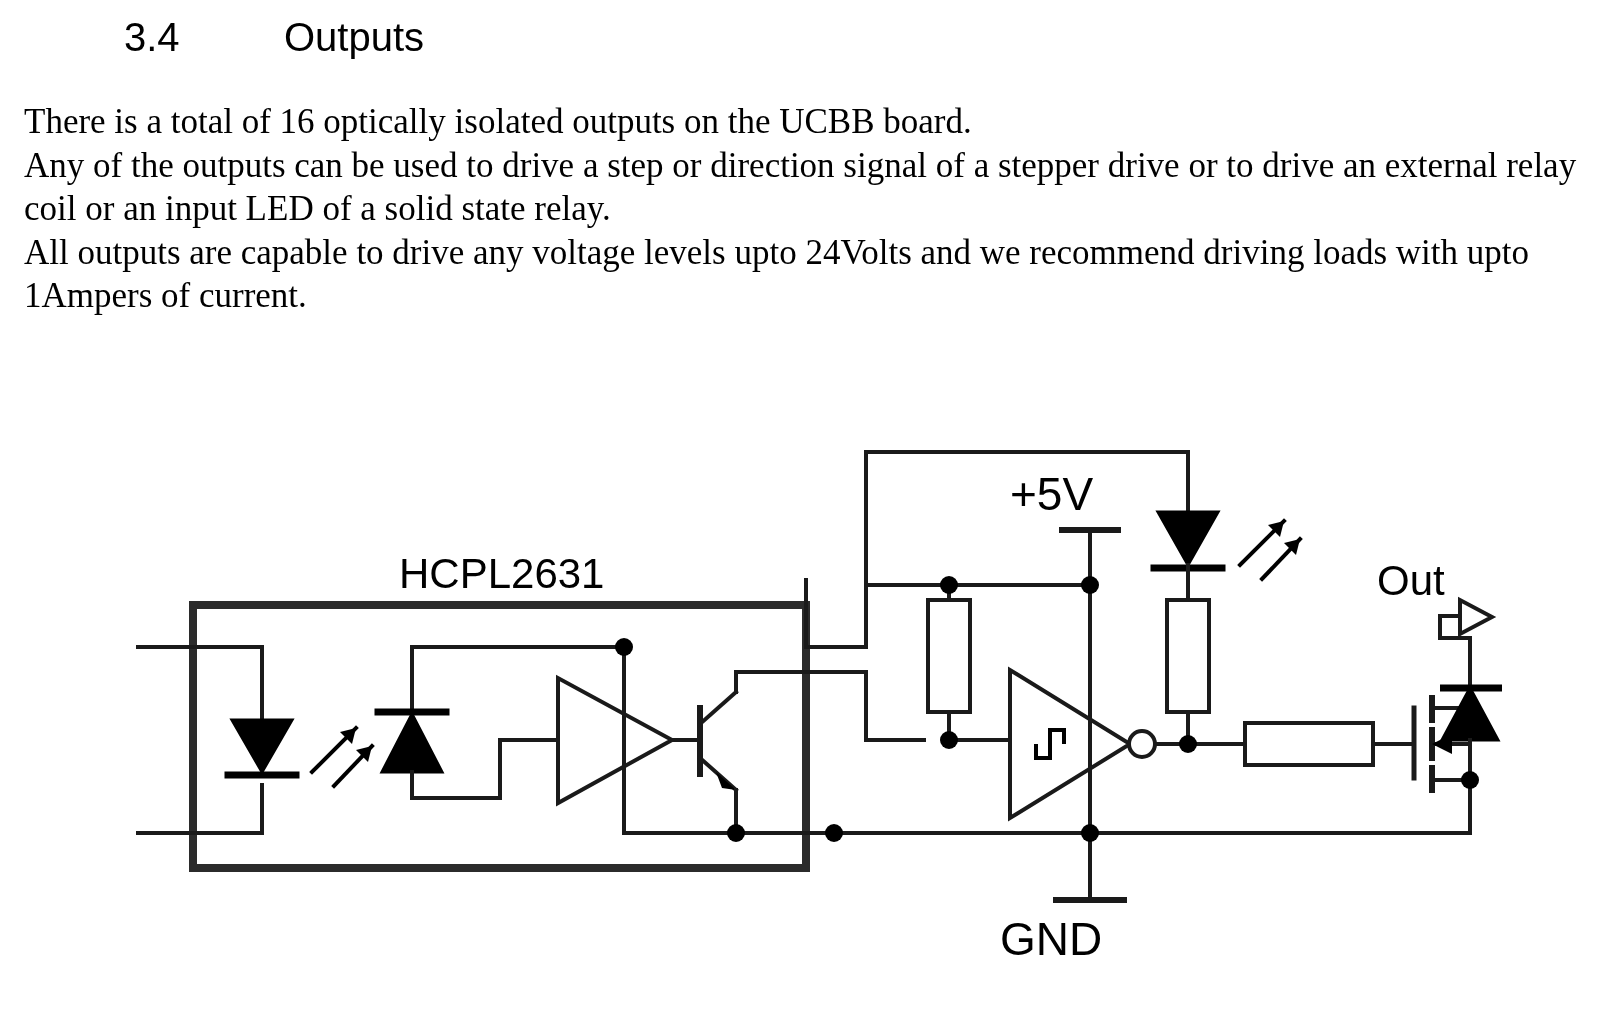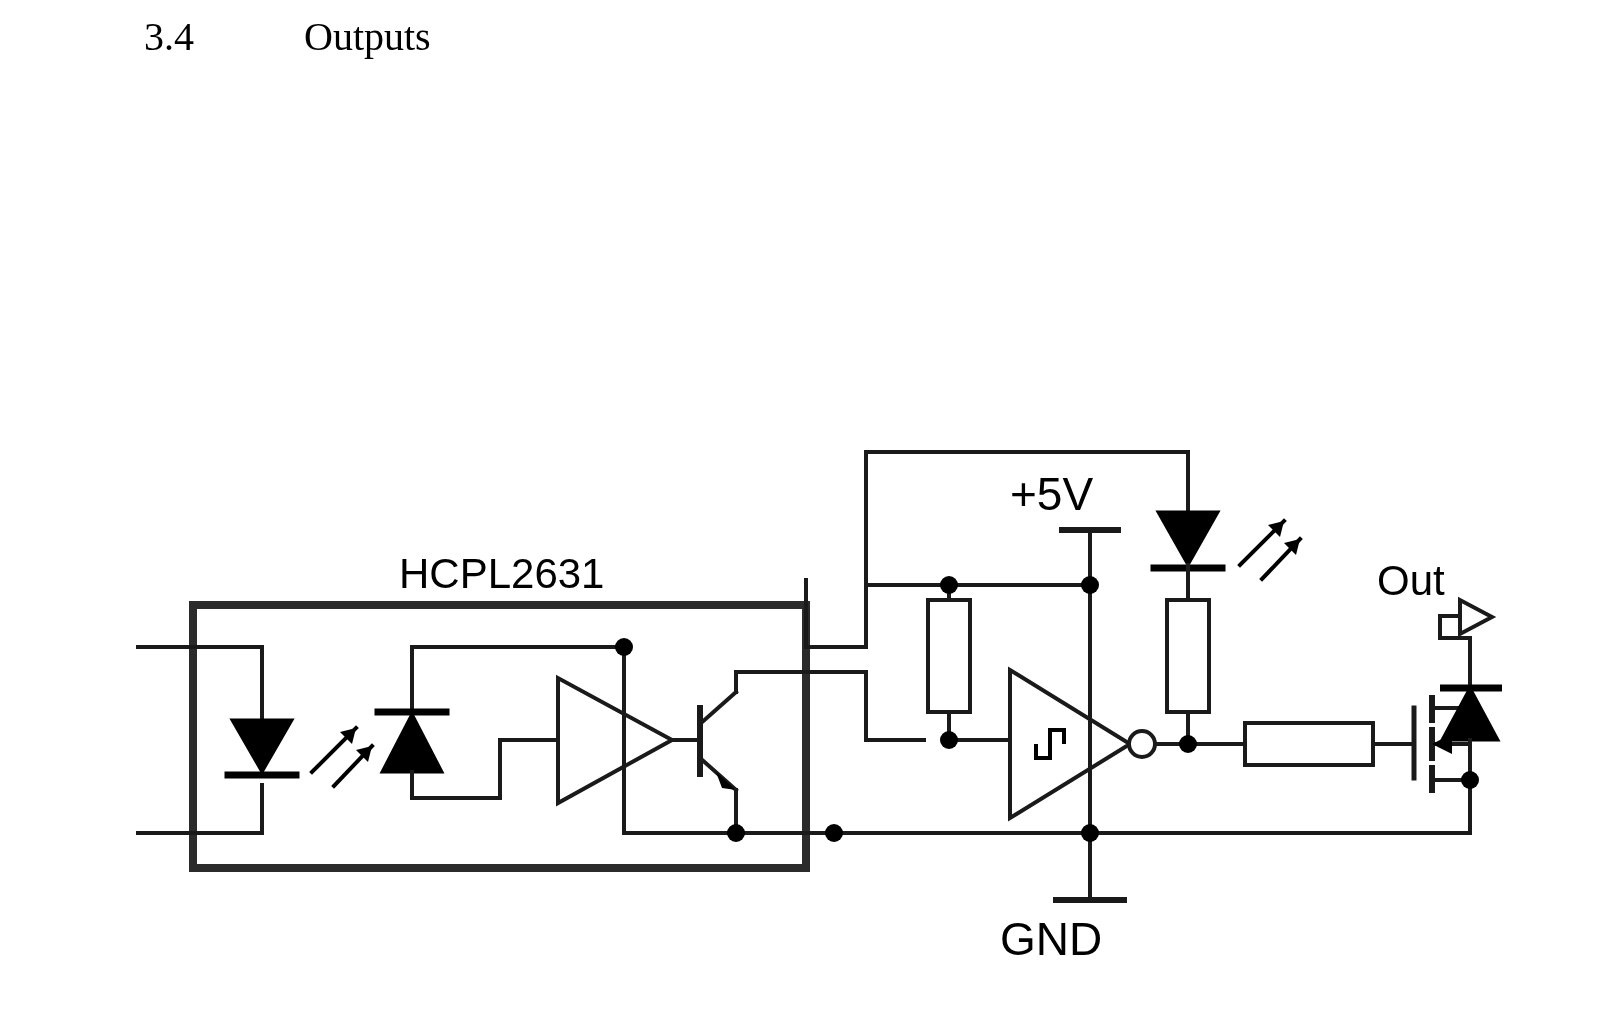--- a/index.html
+++ b/index.html
@@ -12,23 +12,23 @@
     height: 1016px;
     position: relative;
     font-family: "Liberation Serif", serif;
     color: #000000;
     overflow: hidden;
   }
 
   
   #doc-heading {
     position: absolute;
-    left: 144px;
+    left: 124px;
     top: 14px;
-    font-family: Liberation Serif, serif;
+    font-family: Liberation Sans, sans-serif;
     font-size: 40px;
     line-height: 46px;
     white-space: nowrap;
   }
   #doc-heading .num {
     display: inline-block;
     width: 160px;
   }
 
   
@@ -62,20 +62,23 @@
   }
 </style>
 </head>
 <body>
 
 <div id="doc-heading">
   <span class="num">3.4</span><span>Outputs</span>
 </div>
 
 <div id="doc-body">
+  <p class="para">There is a total of 16 optically isolated outputs on the UCBB board.</p>
+  <p class="para">Any of the outputs can be used to drive a step or direction signal of a stepper drive or to drive an external relay coil or an input LED of a solid state relay.</p>
+  <p class="para">All outputs are capable to drive any voltage levels upto 24Volts and we recommend driving loads with upto 1Ampers of current.</p>
 </div>
 
 <div id="schematic-figure">
   <svg width="1610" height="596" viewBox="0 0 1610 596" xmlns="http://www.w3.org/2000/svg">
 
     <g fill="none" stroke="#1a1a1a" stroke-width="4" stroke-linecap="square">
 
       <rect x="193" y="185" width="613" height="263" stroke="#2b2b2b" stroke-width="8"></rect>
 
       <line x1="138" y1="227" x2="262" y2="227"></line>

